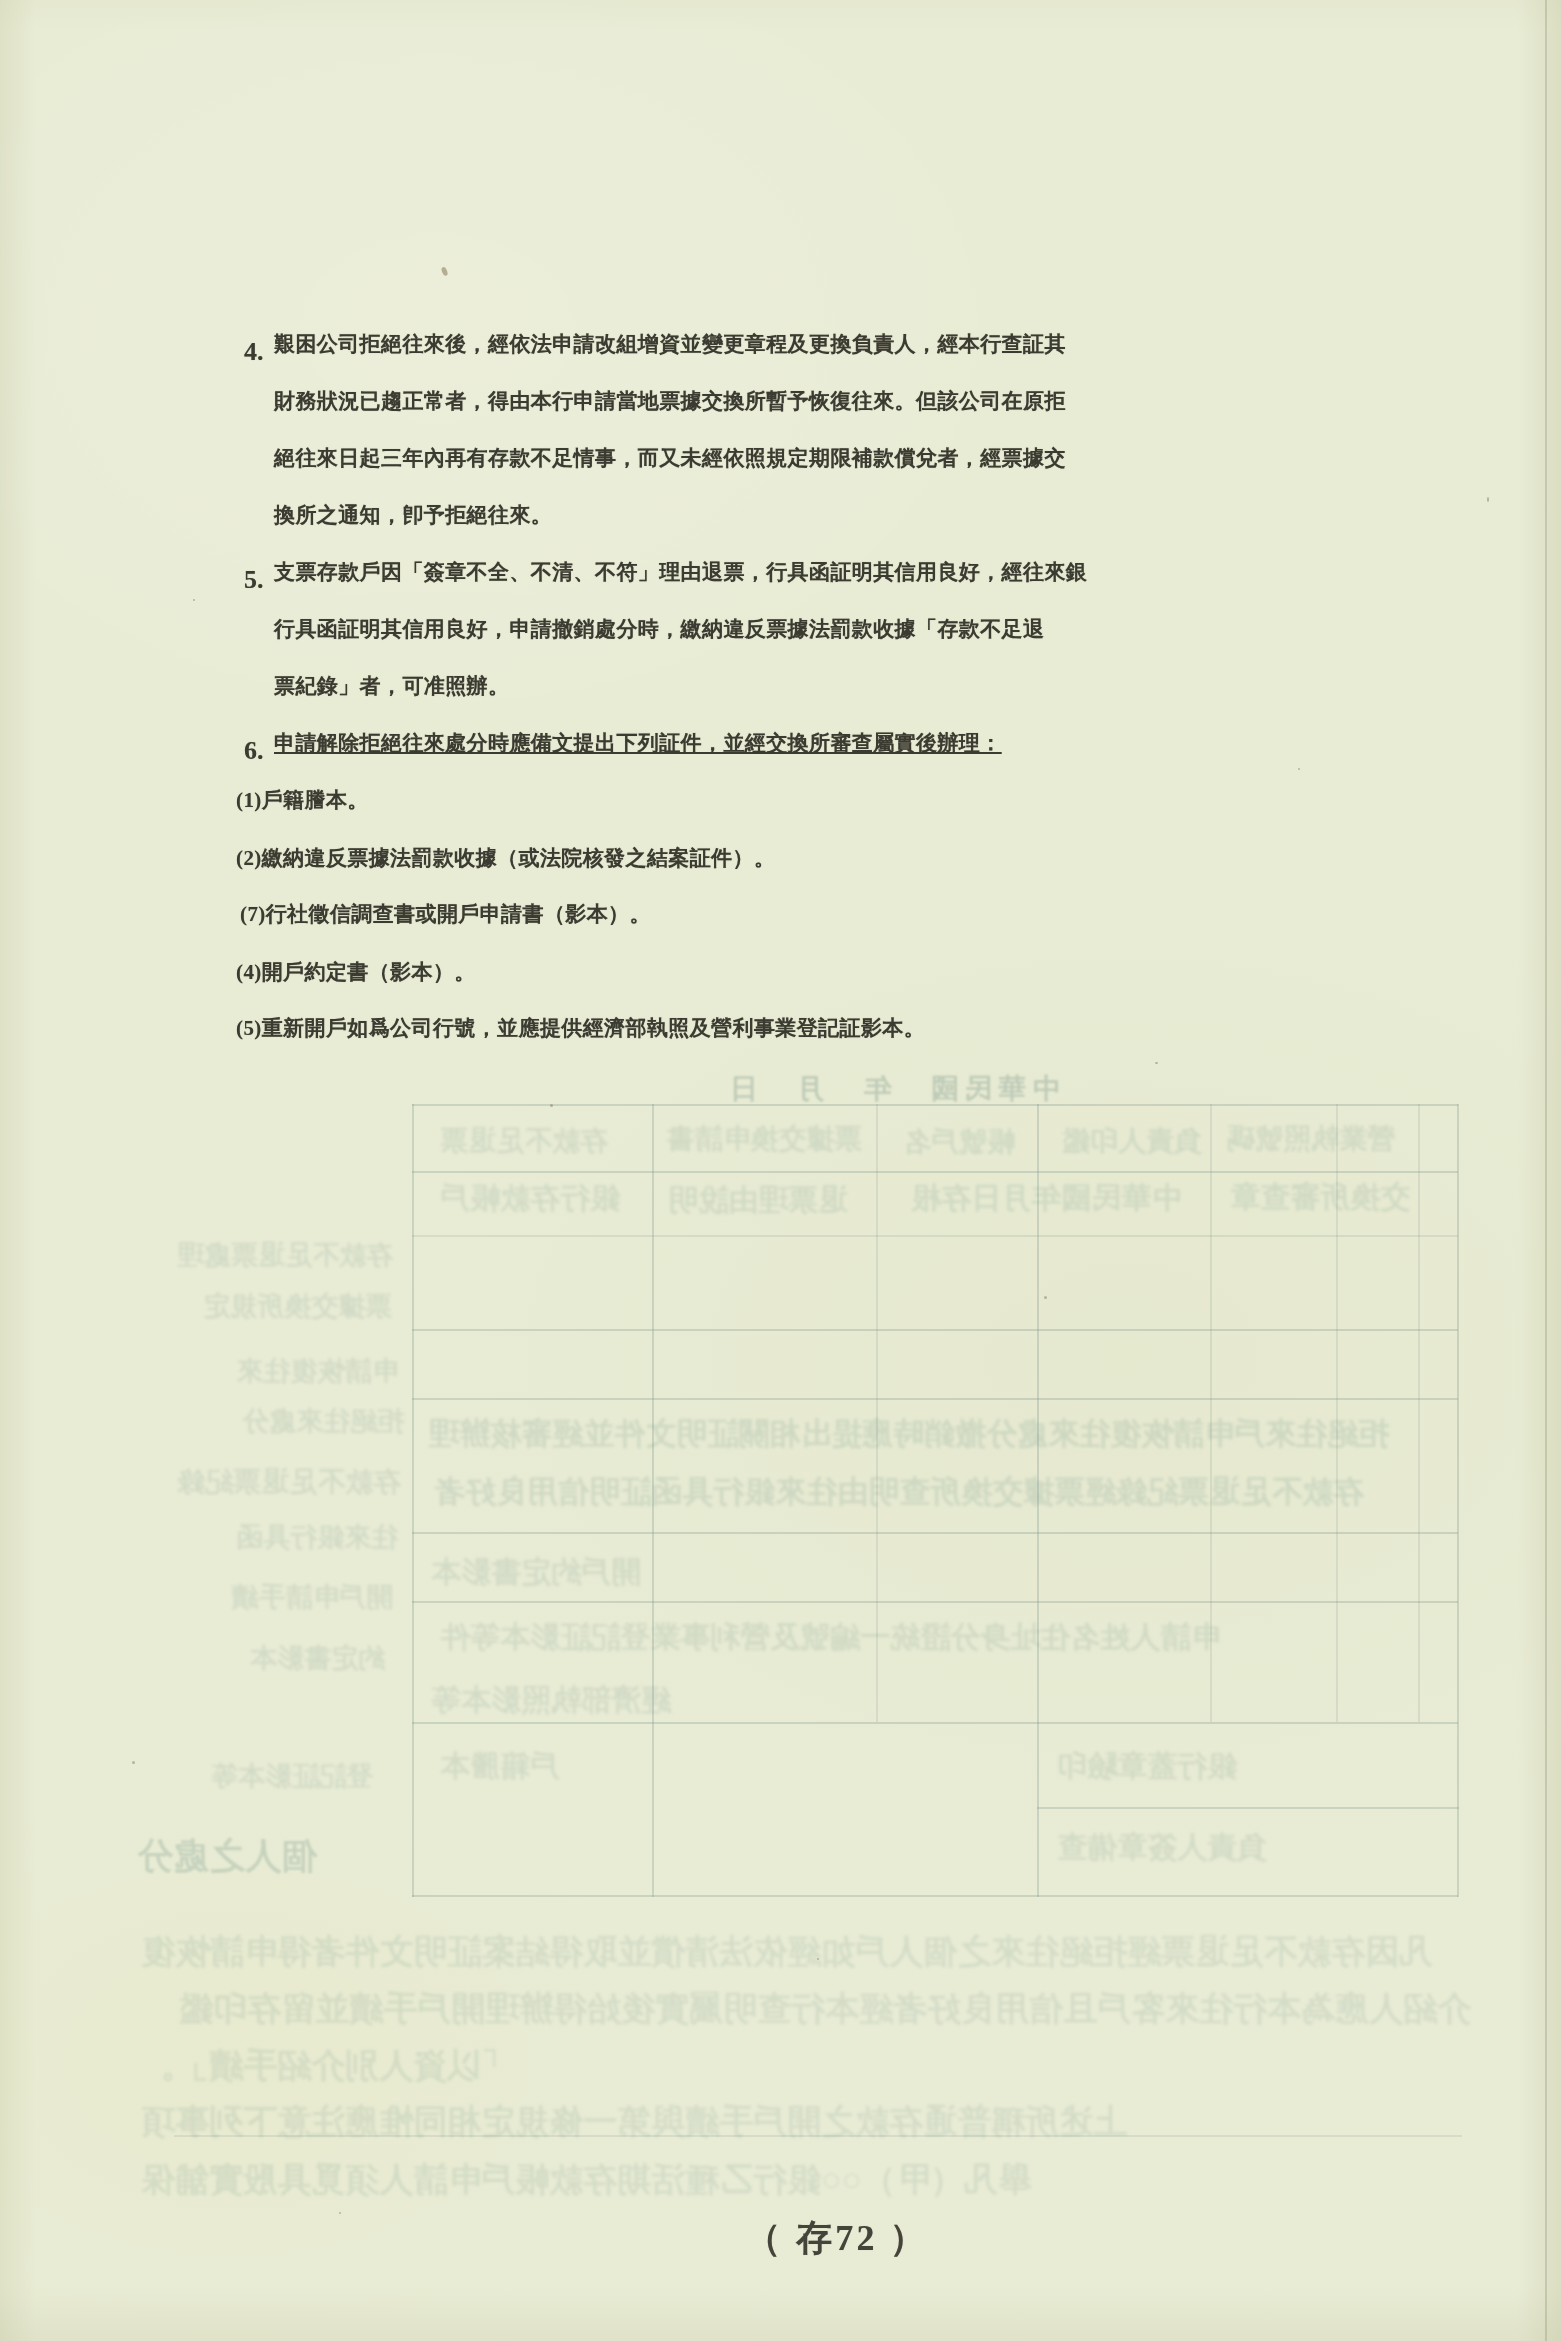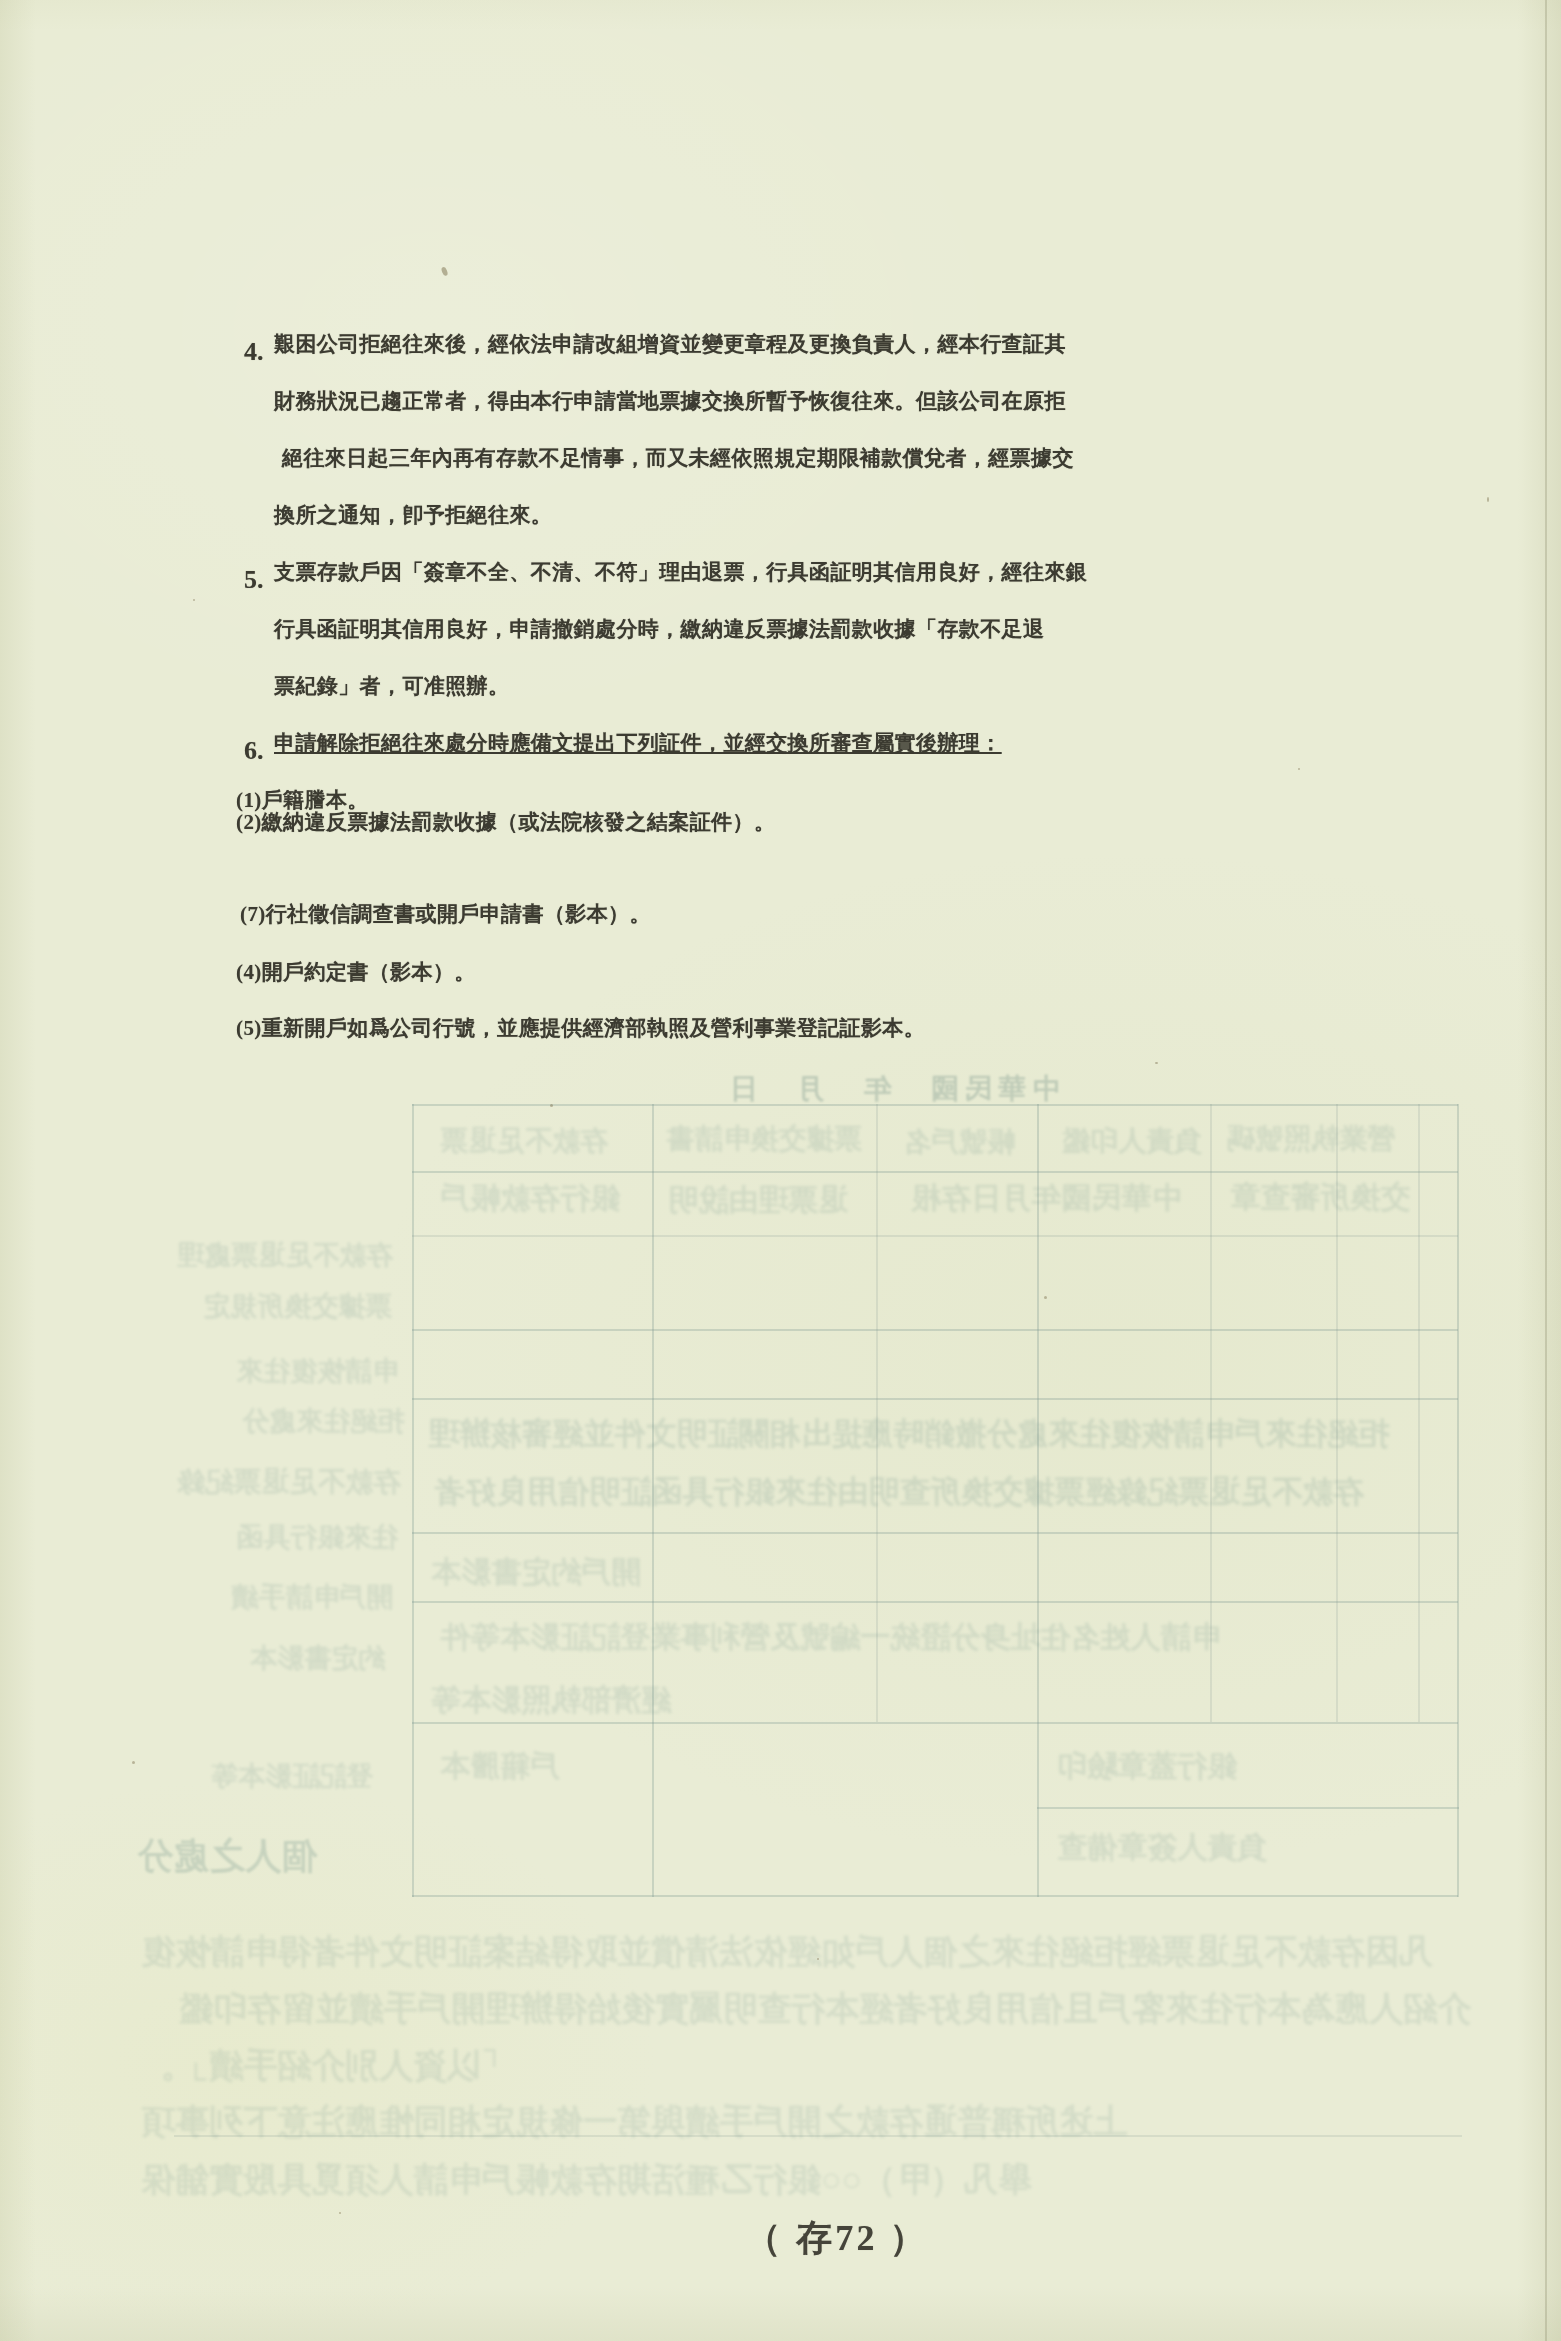--- a/index.html
+++ b/index.html
@@ -155,34 +155,34 @@
 
     <div class="edge-line" style="left:1545px;top:0px;width:1.6px;height:2342px;"></div>
   </div>
 
   <div>
 
     <div class="ln-marker" style="left:244px;top:337px;">4.</div>
     <div class="ln" style="left:274px;top:330px;">艱困公司拒絕往來後，經依法申請改組增資並變更章程及更換負責人，經本行查証其</div>
 
     <div class="ln" style="left:274px;top:387px;">財務狀況已趨正常者，得由本行申請當地票據交換所暫予恢復往來。但該公司在原拒</div>
-    <div class="ln" style="left:282px;top:444px;">絕往來日起三年內再有存款不足情事，而又未經依照規定期限補款償兌者，經票據交</div>
+    <div class="ln" style="left:274px;top:444px;">絕往來日起三年內再有存款不足情事，而又未經依照規定期限補款償兌者，經票據交</div>
     <div class="ln" style="left:274px;top:501px;">換所之通知，卽予拒絕往來。</div>
 
     <div class="ln-marker" style="left:244px;top:565px;">5.</div>
     <div class="ln" style="left:274px;top:558px;">支票存款戶因「簽章不全、不清、不符」理由退票，行具函証明其信用良好，經往來銀</div>
 
     <div class="ln" style="left:274px;top:615px;">行具函証明其信用良好，申請撤銷處分時，繳納違反票據法罰款收據「存款不足退</div>
     <div class="ln" style="left:274px;top:672px;">票紀錄」者，可准照辦。</div>
 
     <div class="ln-marker" style="left:244px;top:736px;">6.</div>
     <div class="ln" style="left:274px;top:729px;text-decoration:underline;">申請解除拒絕往來處分時應備文提出下列証件，並經交換所審查屬實後辦理：</div>
 
     <div class="ln" style="left:236px;top:786px;">(1)戶籍謄本。</div>
-    <div class="ln" style="left:236px;top:808px;text-align:right;">(2)繳納違反票據法罰款收據（或法院核發之結案証件）。</div>
+    <div class="ln" style="left:236px;top:844px;text-align:right;">(2)繳納違反票據法罰款收據（或法院核發之結案証件）。</div>
     <div class="ln" style="left:240px;top:900px;">(7)行社徵信調查書或開戶申請書（影本）。</div>
     <div class="ln" style="left:236px;top:958px;">(4)開戶約定書（影本）。</div>
     <div class="ln" style="left:236px;top:1014px;">(5)重新開戶如爲公司行號，並應提供經濟部執照及營利事業登記証影本。</div>
 
     <div class="footer-num" style="left:745px;top:2214px;">（ 存72 ）</div>
   </div>
 
   <div aria-hidden="true">
     <div class="spk" style="left:442px;top:267px;width:4.7px;height:8.6px;transform:rotate(-22deg);opacity:0.5;"></div>
     <div class="spk" style="left:550px;top:1104px;width:3.1px;height:3.1px;"></div>

